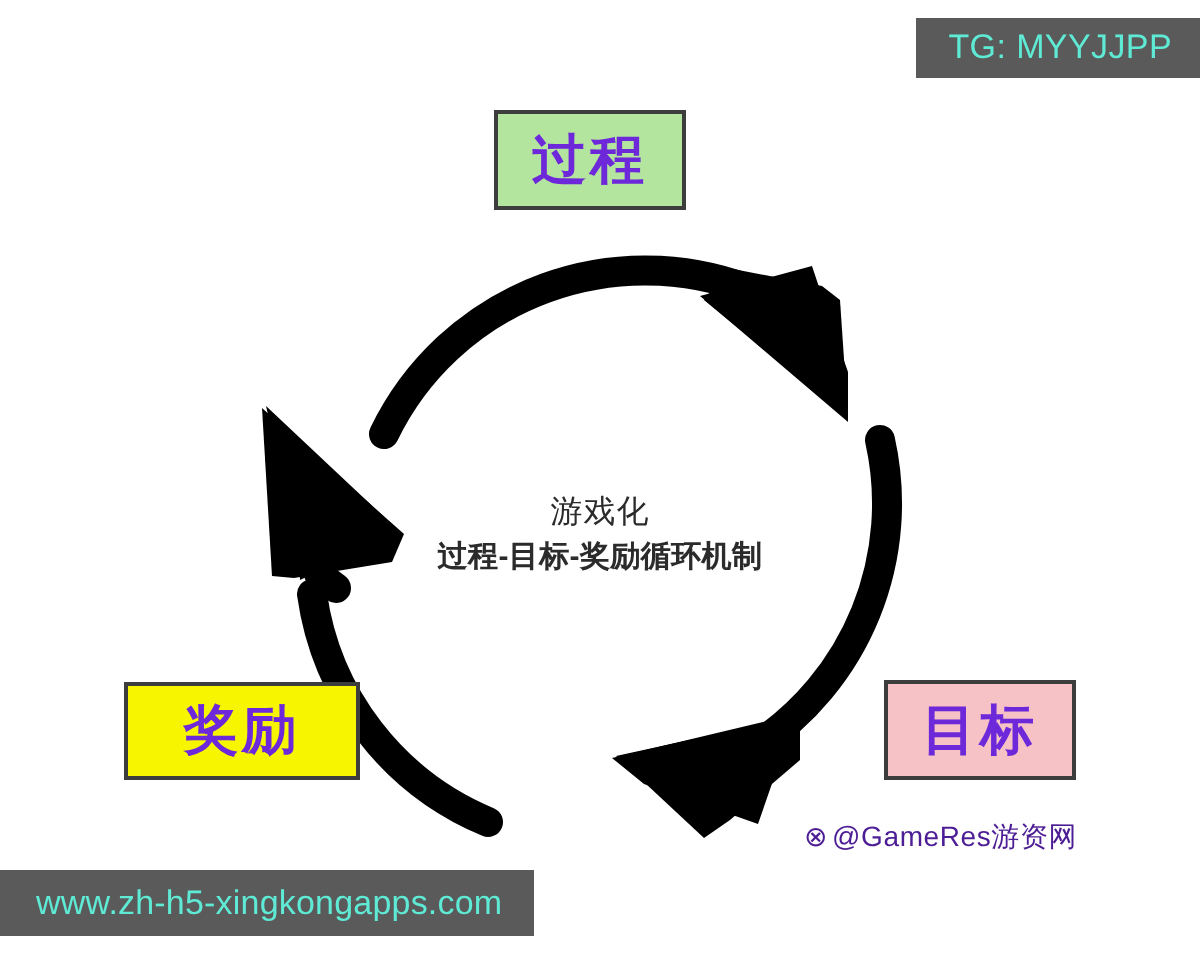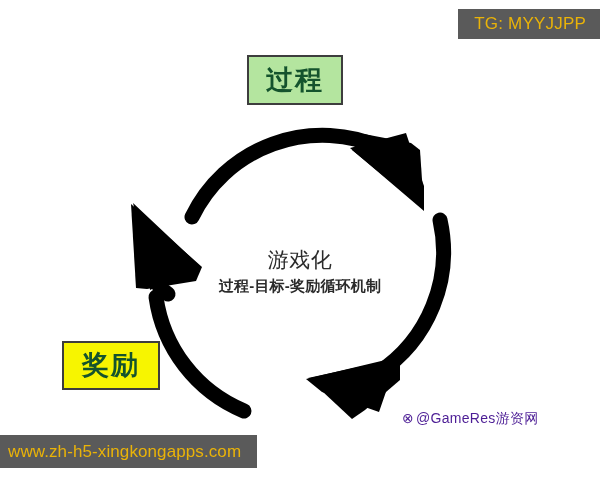--- a/index.html
+++ b/index.html
@@ -32,21 +32,21 @@
     position: absolute;
     left: 170px;
     top: 245px;
     width: 260px;
     text-align: center;
     color: #2b2b2b;
     line-height: 1.45;
     user-select: none;
   }
   .center-caption .line1 {
-    font-size: 21px;
+    font-size: 16px;
     letter-spacing: 0.5px;
     font-weight: 400;
   }
   .center-caption .line2 {
     font-size: 15px;
     letter-spacing: 0.2px;
     font-weight: 700;
   }
 
   
@@ -55,21 +55,21 @@
     box-sizing: border-box;
     border: 2px solid #3d3d3d;
     display: flex;
     align-items: center;
     justify-content: center;
     user-select: none;
   }
   .node-box .node-label {
     font-size: 27px;
     font-weight: 700;
-    color: #14532d;
+    color: #6d28d9;
     letter-spacing: 2px;
     line-height: 1;
   }
 
   #node-process {
     left: 247px;
     top: 55px;
     width: 96px;
     height: 50px;
     background: #b4e59f;
@@ -77,47 +77,47 @@
   #node-goal {
     left: 442px;
     top: 340px;
     width: 96px;
     height: 50px;
     background: #f6c2c6;
   }
   #node-reward {
     left: 62px;
     top: 341px;
-    width: 98px;
+    width: 118px;
     height: 49px;
     background: #f7f500;
   }
 
   
   .overlay-badge {
     position: absolute;
     background: #5a5a5a;
-    color: #eab308;
+    color: #5eead4;
     display: flex;
     align-items: center;
     user-select: none;
   }
   #tg-badge {
     right: 0px;
     top: 9px;
     height: 30px;
     padding: 0 14px 0 16px;
     font-size: 17px;
     letter-spacing: 0.2px;
   }
   #site-badge {
     left: 0px;
     bottom: 12px;
     height: 33px;
-    padding: 0 16px 0 8px;
+    padding: 0 16px 0 18px;
     font-size: 17px;
     letter-spacing: 0.1px;
   }
 
   
   #source-watermark {
     position: absolute;
     left: 402px;
     top: 410px;
     font-size: 14px;
@@ -159,20 +159,23 @@
 
   <div class="center-caption">
     <div class="line1">游戏化</div>
     <div class="line2">过程-目标-奖励循环机制</div>
   </div>
 
   <div class="node-box" id="node-process">
     <span class="node-label">过程</span>
   </div>
 
+  <div class="node-box" id="node-goal">
+    <span class="node-label">目标</span>
+  </div>
 
   <div class="node-box" id="node-reward">
     <span class="node-label">奖励</span>
   </div>
 
   <div id="source-watermark">
     <span class="wm-mark">⊗</span><span class="wm-at">@</span><span>GameRes游资网</span>
   </div>
 
   <div class="overlay-badge" id="tg-badge">

